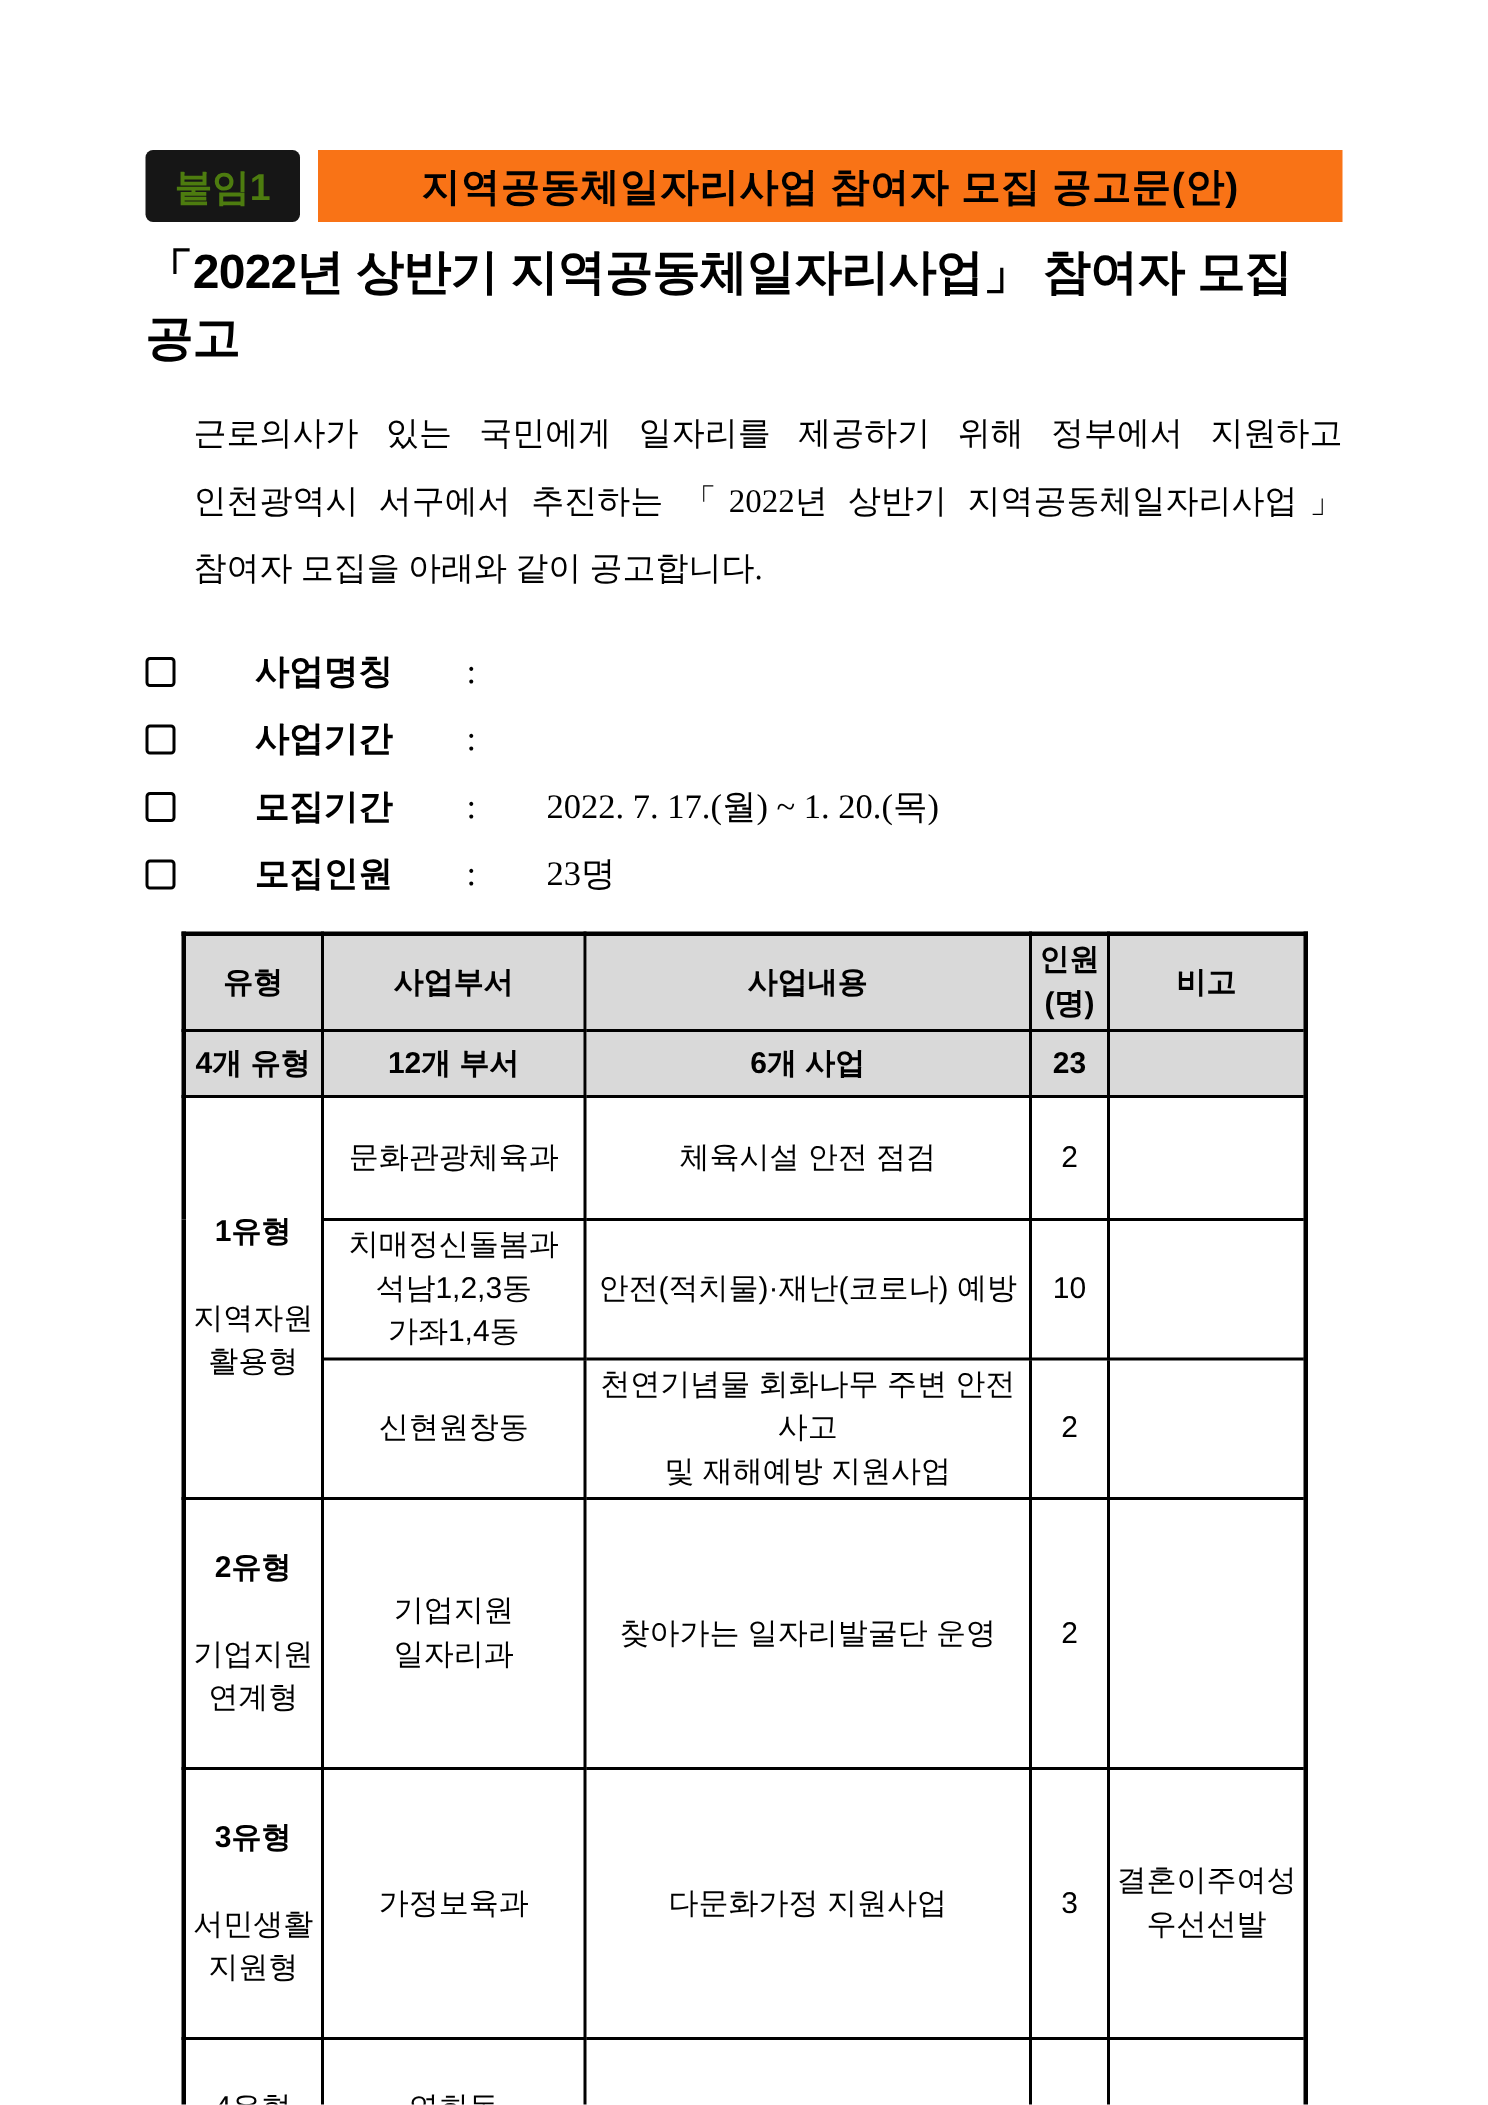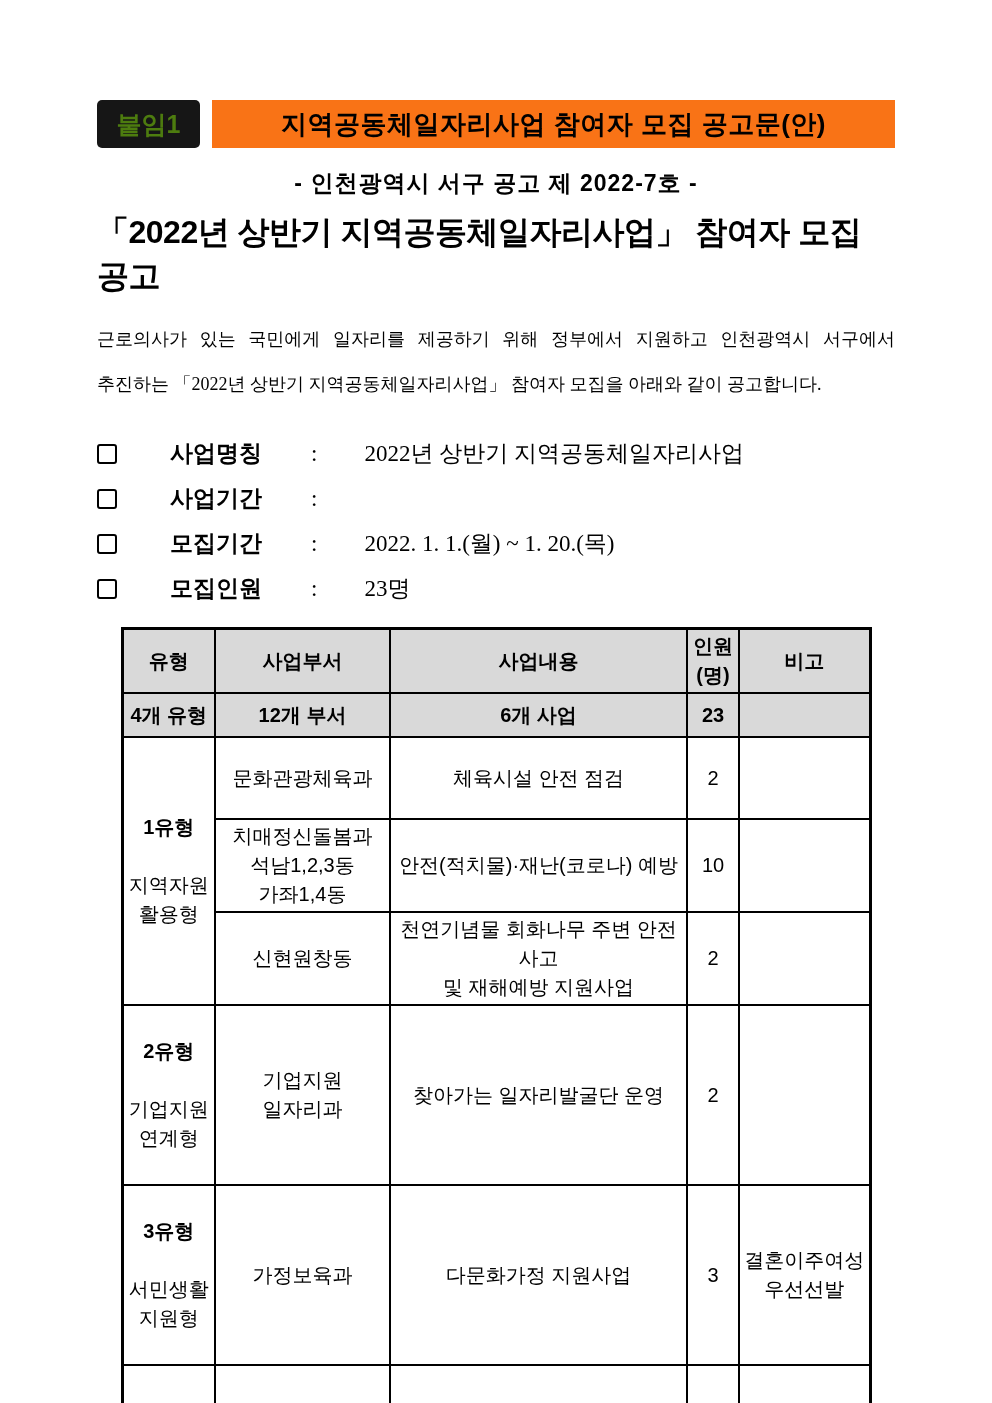--- a/index.html
+++ b/index.html
@@ -38,22 +38,22 @@
     font-family: "Liberation Sans", "DejaVu Sans", sans-serif;
     font-weight: bold; font-size: 23px; letter-spacing: 1px;
   }
   .doc-title {
     text-align: left; margin-top: 12px;
     font-family: "Liberation Sans", "DejaVu Sans", sans-serif;
     font-weight: bold; font-size: 32px; letter-spacing: -0.5px;
   }
   .intro {
     margin-top: 18px;
-    font-size: 18px; line-height: 45px;
-    text-align: justify; word-break: keep-all;
+    font-size: 22px; line-height: 45px;
+    text-align: justify; word-break: keep-all; margin-left: 32px;
   }
 
   
   .info-list { margin-top: 24px; }
   .info-item { display: flex; align-items: center; height: 45px; font-size: 23px; gap: 37px; }
   .cbx {
     width: 20px; height: 20px; border: 2px solid #000; border-radius: 3px;
     margin-right: 16px; flex: 0 0 auto; background: #fff;
   }
   .info-label { font-weight: bold; font-family: "Liberation Serif", serif; }
@@ -87,43 +87,41 @@
 </head>
 <body>
 
 <div class="page">
 
   <div class="header-row">
     <div class="badge">붙임1</div>
     <div class="header-title">지역공동체일자리사업 참여자 모집 공고문(안)</div>
   </div>
 
-  <div class="notice-number">- 인천광역시 서구 공고 제 2022-7호 -</div>
 
   <h1 class="doc-title">「2022년 상반기 지역공동체일자리사업」 참여자 모집 공고</h1>
 
   <p class="intro">근로의사가 있는 국민에게 일자리를 제공하기 위해 정부에서 지원하고 인천광역시 서구에서 추진하는 「2022년 상반기 지역공동체일자리사업」 참여자 모집을 아래와 같이 공고합니다.</p>
 
   <div class="info-list">
     <div class="info-item">
       <span class="cbx"></span>
       <span class="info-label">사업명칭</span>
       <span class="info-colon">:</span>
-      <span class="info-value">2022년 상반기 지역공동체일자리사업</span>
     </div>
     <div class="info-item">
       <span class="cbx"></span>
       <span class="info-label">사업기간</span>
       <span class="info-colon">:</span>
     </div>
     <div class="info-item">
       <span class="cbx"></span>
       <span class="info-label">모집기간</span>
       <span class="info-colon">:</span>
-      <span class="info-value">2022. 1. 1.(월) ~ 1. 20.(목)</span>
+      <span class="info-value">2022. 7. 17.(월) ~ 1. 20.(목)</span>
     </div>
     <div class="info-item">
       <span class="cbx"></span>
       <span class="info-label">모집인원</span>
       <span class="info-colon">:</span>
       <span class="info-value">23명</span>
     </div>
   </div>
 
   <table class="program">

